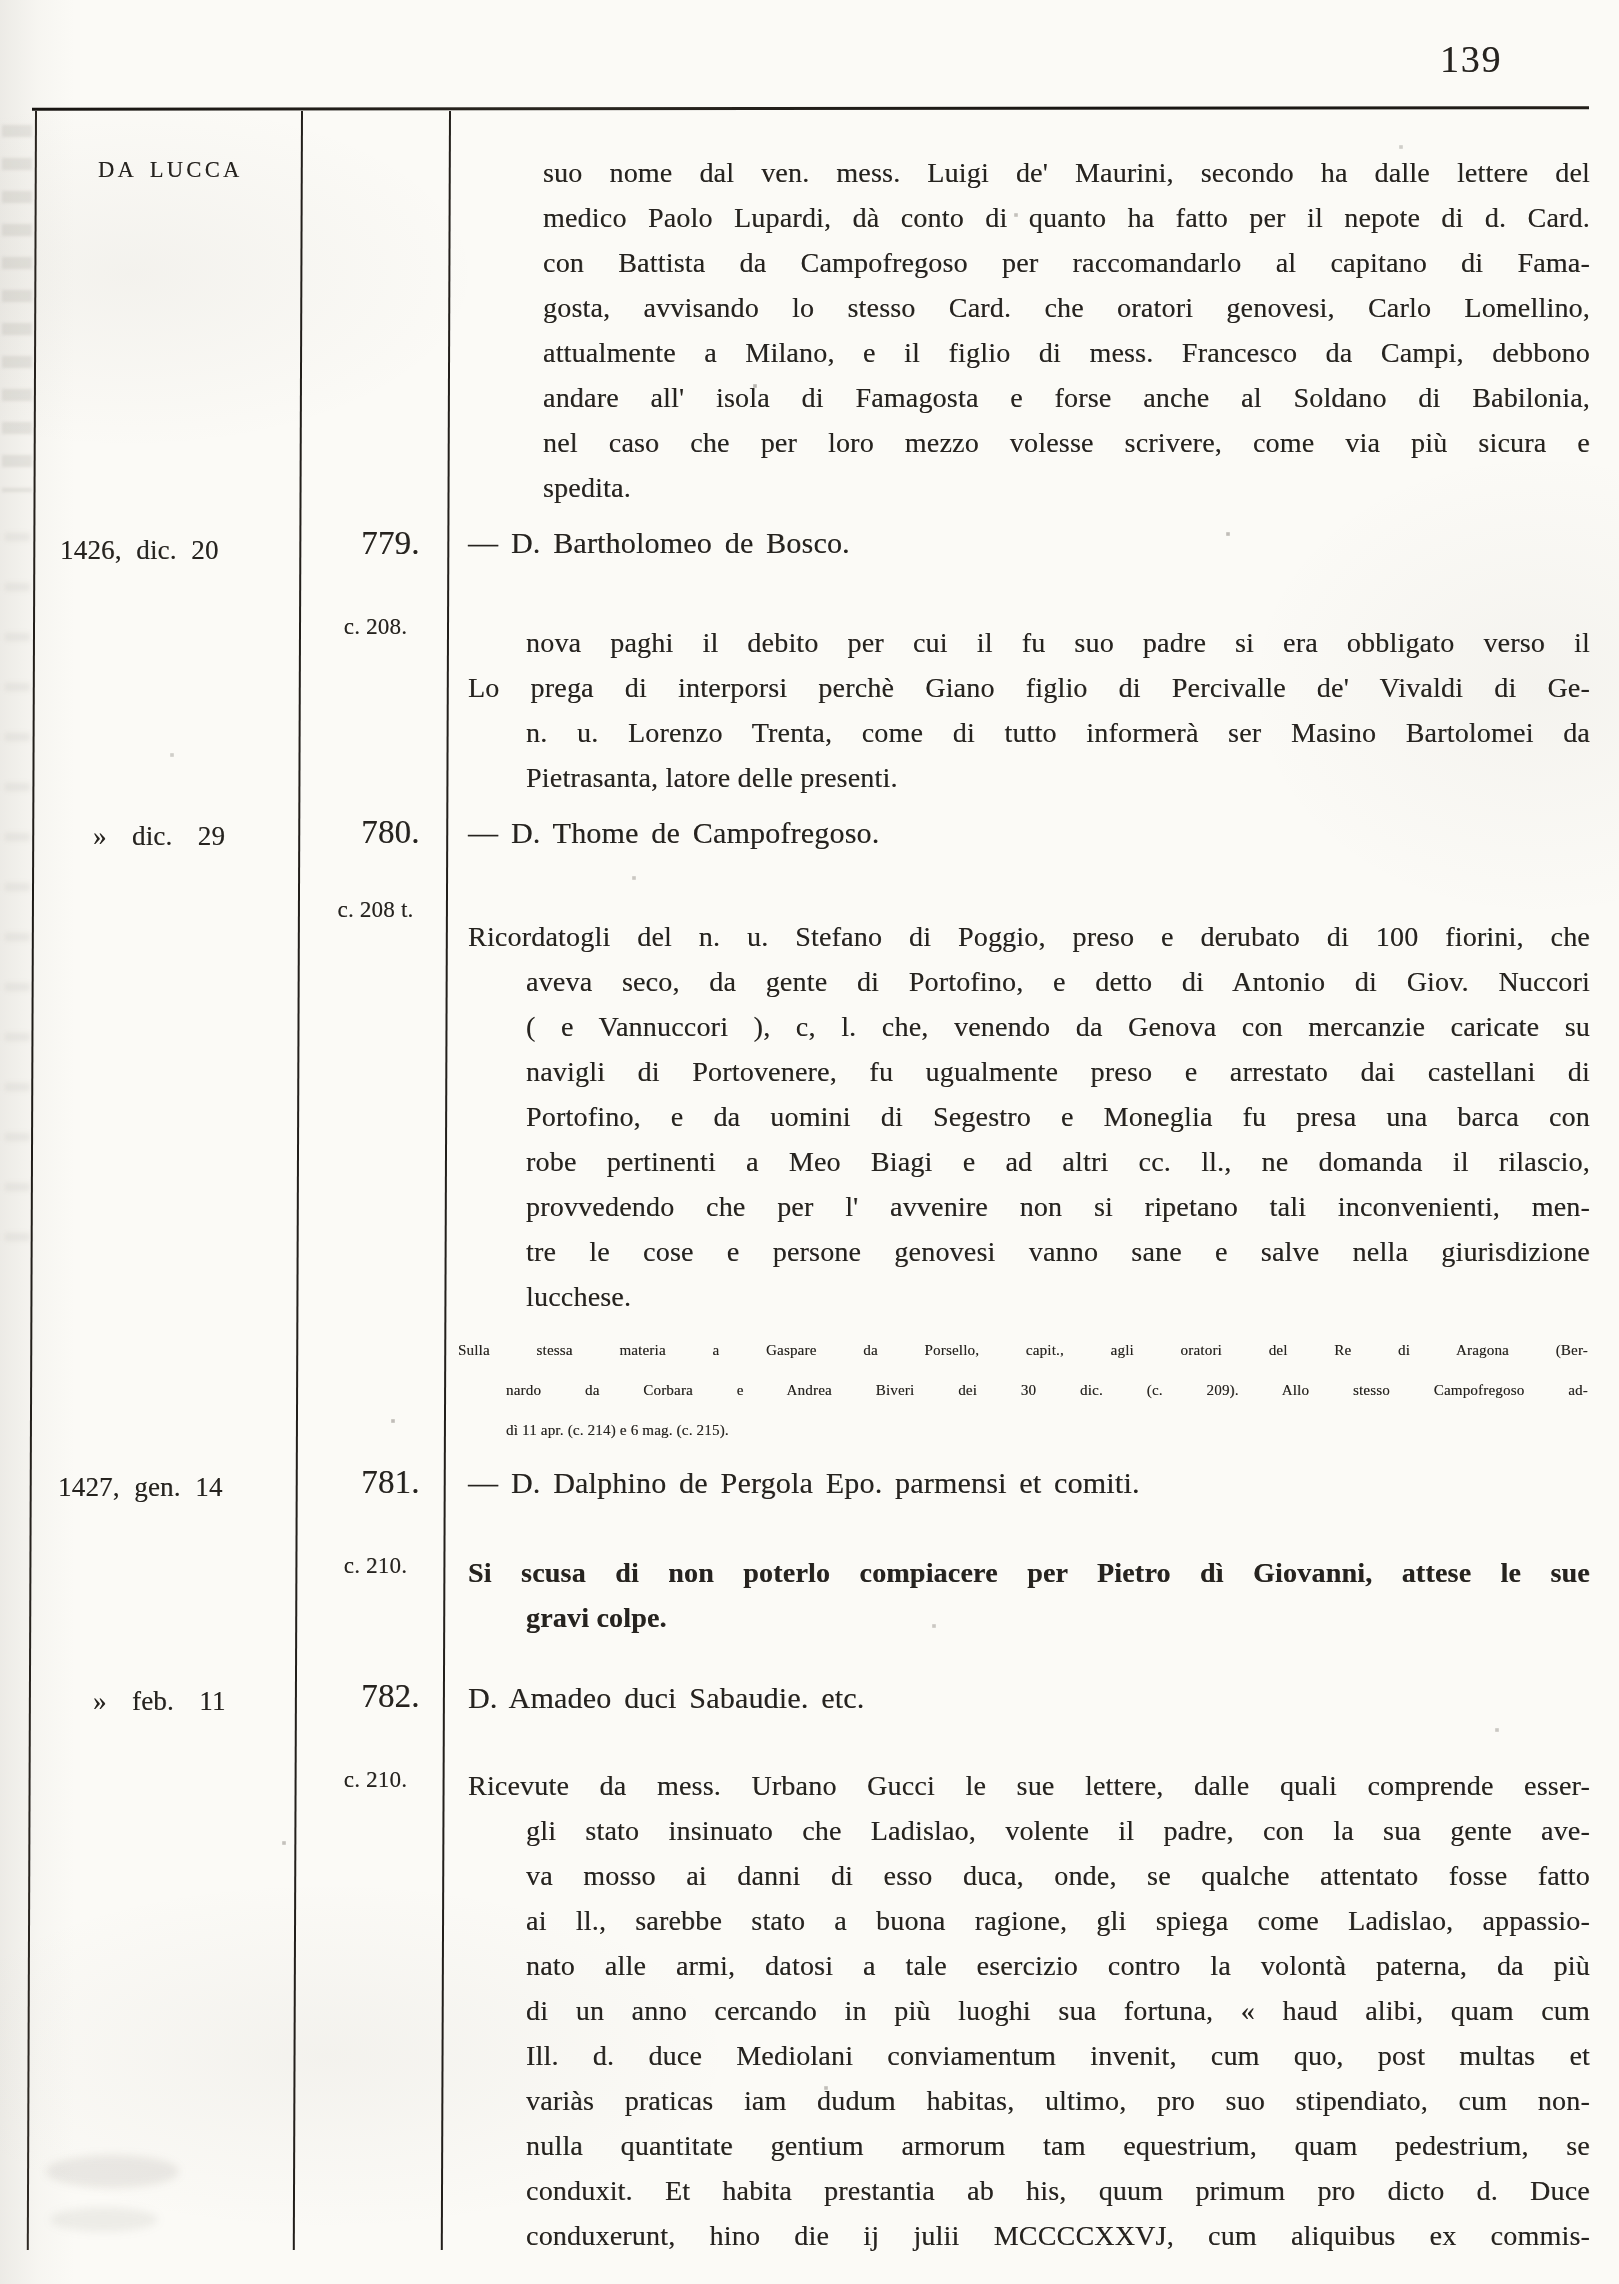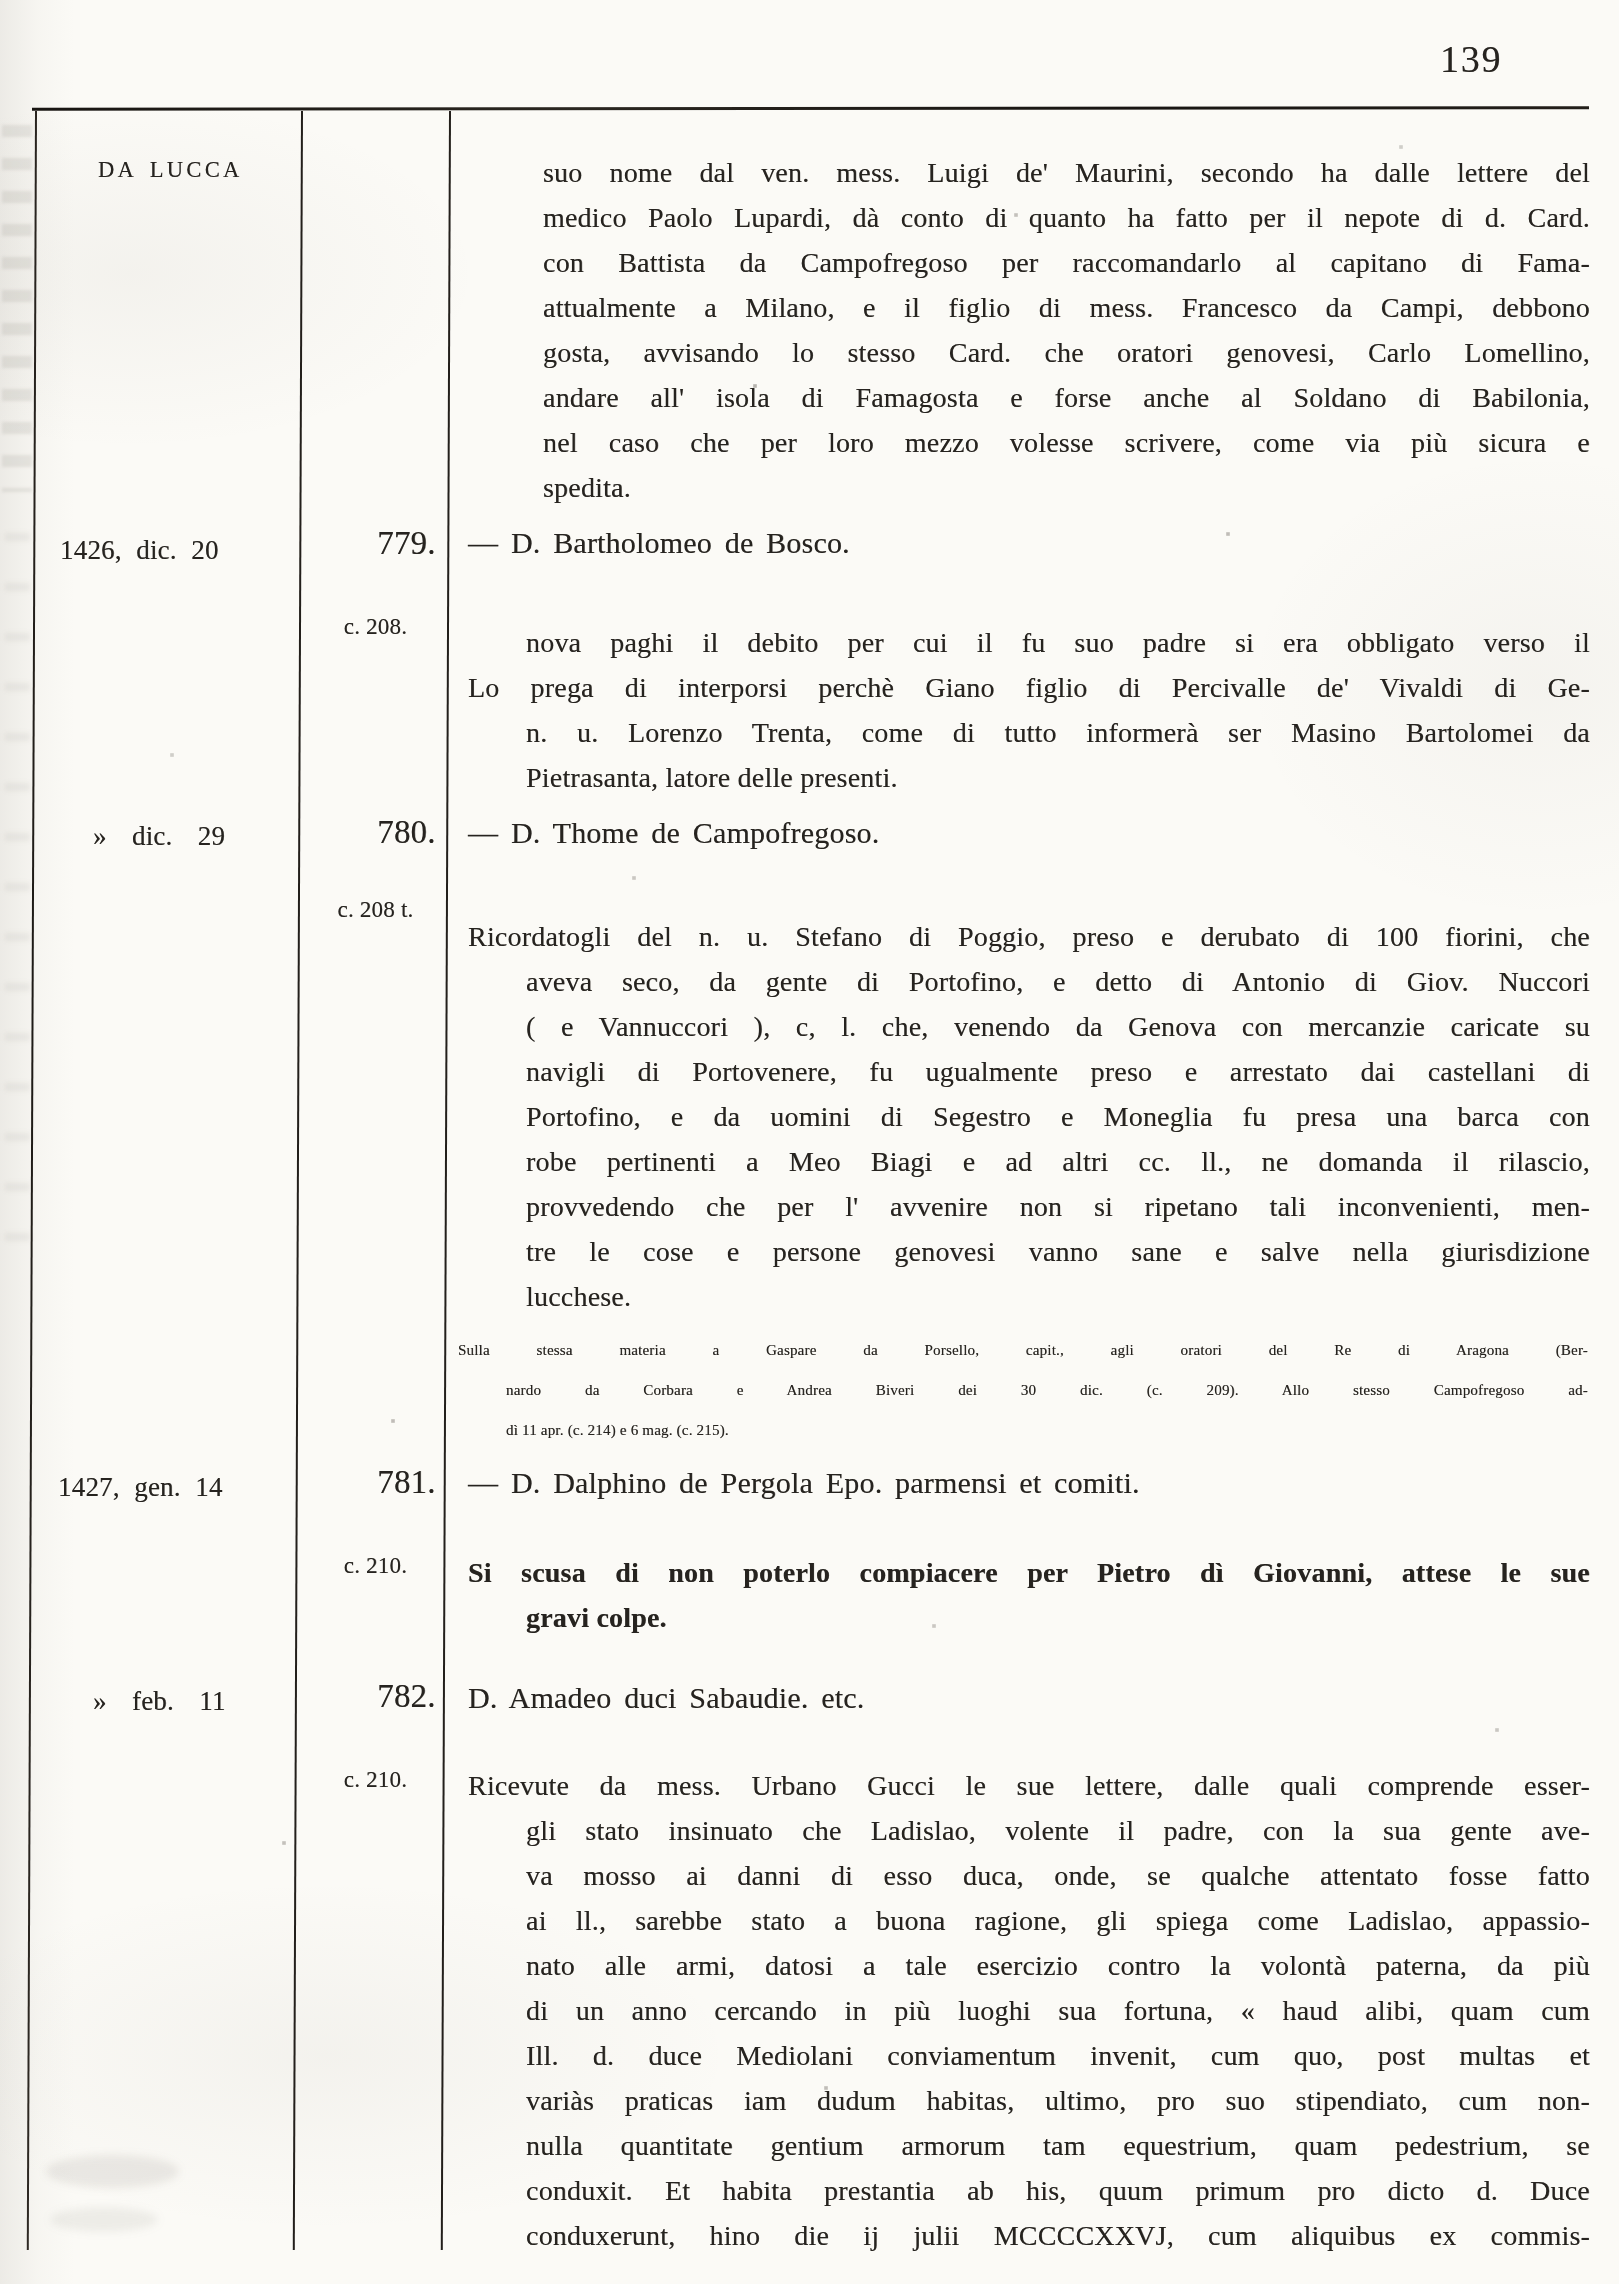--- a/index.html
+++ b/index.html
@@ -42,21 +42,21 @@
     position: absolute; left: 98px; top: 157px;
     font-size: 22.5px; letter-spacing: 3.3px; word-spacing: 5px;
   }
 
   .date { position: absolute; font-size: 27px; word-spacing: 7.5px; white-space: nowrap; }
   .d0 { left: 60px;  top: 535px; }
   .d1 { left: 93px; top: 821px;  word-spacing: 18.3px; }
   .d2 { left: 58px;  top: 1472px; }
   .d3 { left: 93px; top: 1686px; word-spacing: 18.3px; }
 
-  .num { position: absolute; left: 318px; width: 177px; text-align: center; font-size: 33px; }
+  .num { position: absolute; left: 302px; width: 177px; text-align: center; font-size: 33px; }
   .n0 { top: 525px; } .n1 { top: 814px; } .n2 { top: 1464px; } .n3 { top: 1678px; }
 
   .folio { position: absolute; left: 302px; width: 147px; text-align: center; font-size: 23px; }
   .f0 { top: 614px; } .f1 { top: 897px; } .f2 { top: 1553px; } .f3 { top: 1767px; }
 
   .heading {
     position: absolute; left: 468px; font-size: 30px;
     word-spacing: 5px; white-space: nowrap;
   }
   .h0 { top: 526px; } .h1 { top: 816px; } .h2 { top: 1466px; } .h3 { top: 1681px; }
@@ -145,22 +145,22 @@
 
   <div class="heading h0 txt">— D. Bartholomeo de Bosco.</div>
   <div class="heading h1 txt">— D. Thome de Campofregoso.</div>
   <div class="heading h2 txt">— D. Dalphino de Pergola Epo. parmensi et comiti.</div>
   <div class="heading h3 txt">D. Amadeo duci Sabaudie. etc.</div>
 
   <div class="para cont-para txt">
     <div class="line jl">suo nome dal ven. mess. Luigi de' Maurini, secondo ha dalle lettere del</div>
     <div class="line jl">medico Paolo Lupardi, dà conto di quanto ha fatto per il nepote di d. Card.</div>
     <div class="line jl">con Battista da Campofregoso per raccomandarlo al capitano di Fama-</div>
+    <div class="line jl">gosta, avvisando lo stesso Card. che oratori genovesi, Carlo Lomellino,</div>
     <div class="line jl">attualmente a Milano, e il figlio di mess. Francesco da Campi, debbono</div>
-    <div class="line jl">gosta, avvisando lo stesso Card. che oratori genovesi, Carlo Lomellino,</div>
     <div class="line jl">andare all' isola di Famagosta e forse anche al Soldano di Babilonia,</div>
     <div class="line jl">nel caso che per loro mezzo volesse scrivere, come via più sicura e</div>
     <div class="line">spedita.</div>
   </div>
 
   <div class="para b0 txt">
     <div class="line jl">nova paghi il debito per cui il fu suo padre si era obbligato verso il</div>
     <div class="line first jl">Lo prega di interporsi perchè Giano figlio di Percivalle de' Vivaldi di Ge-</div>
     <div class="line jl">n. u. Lorenzo Trenta, come di tutto informerà ser Masino Bartolomei da</div>
     <div class="line">Pietrasanta, latore delle presenti.</div>

